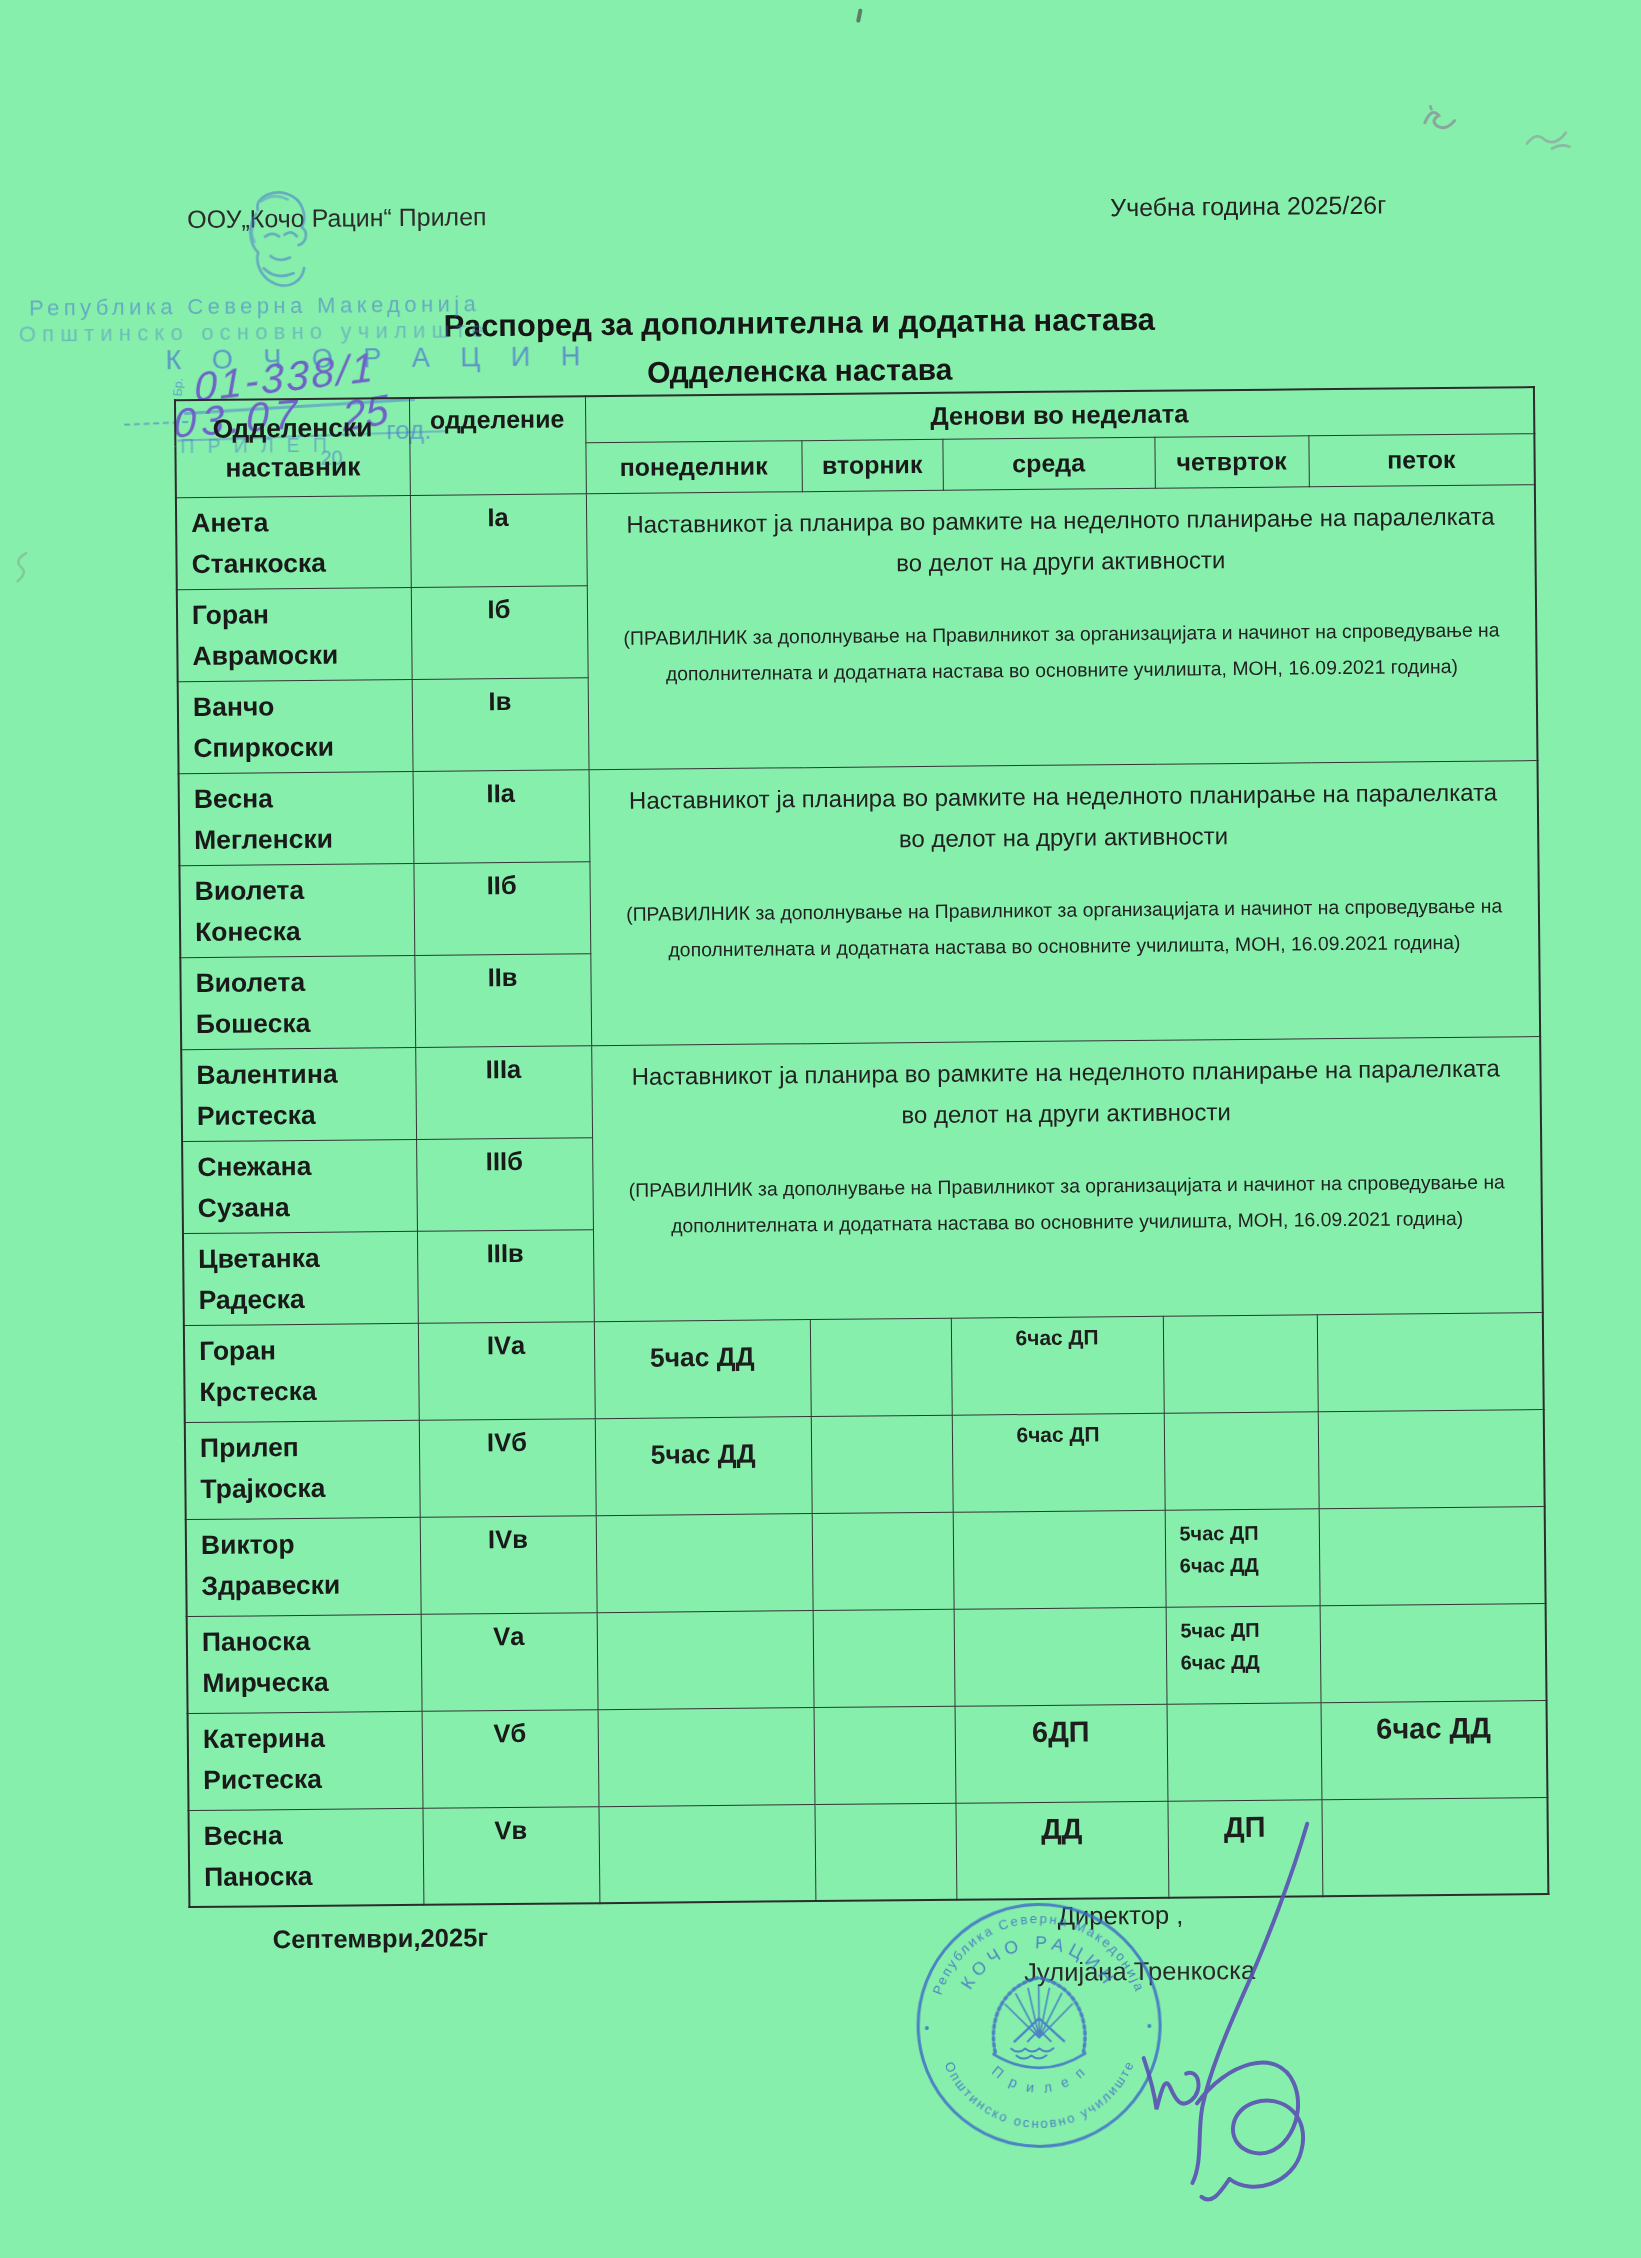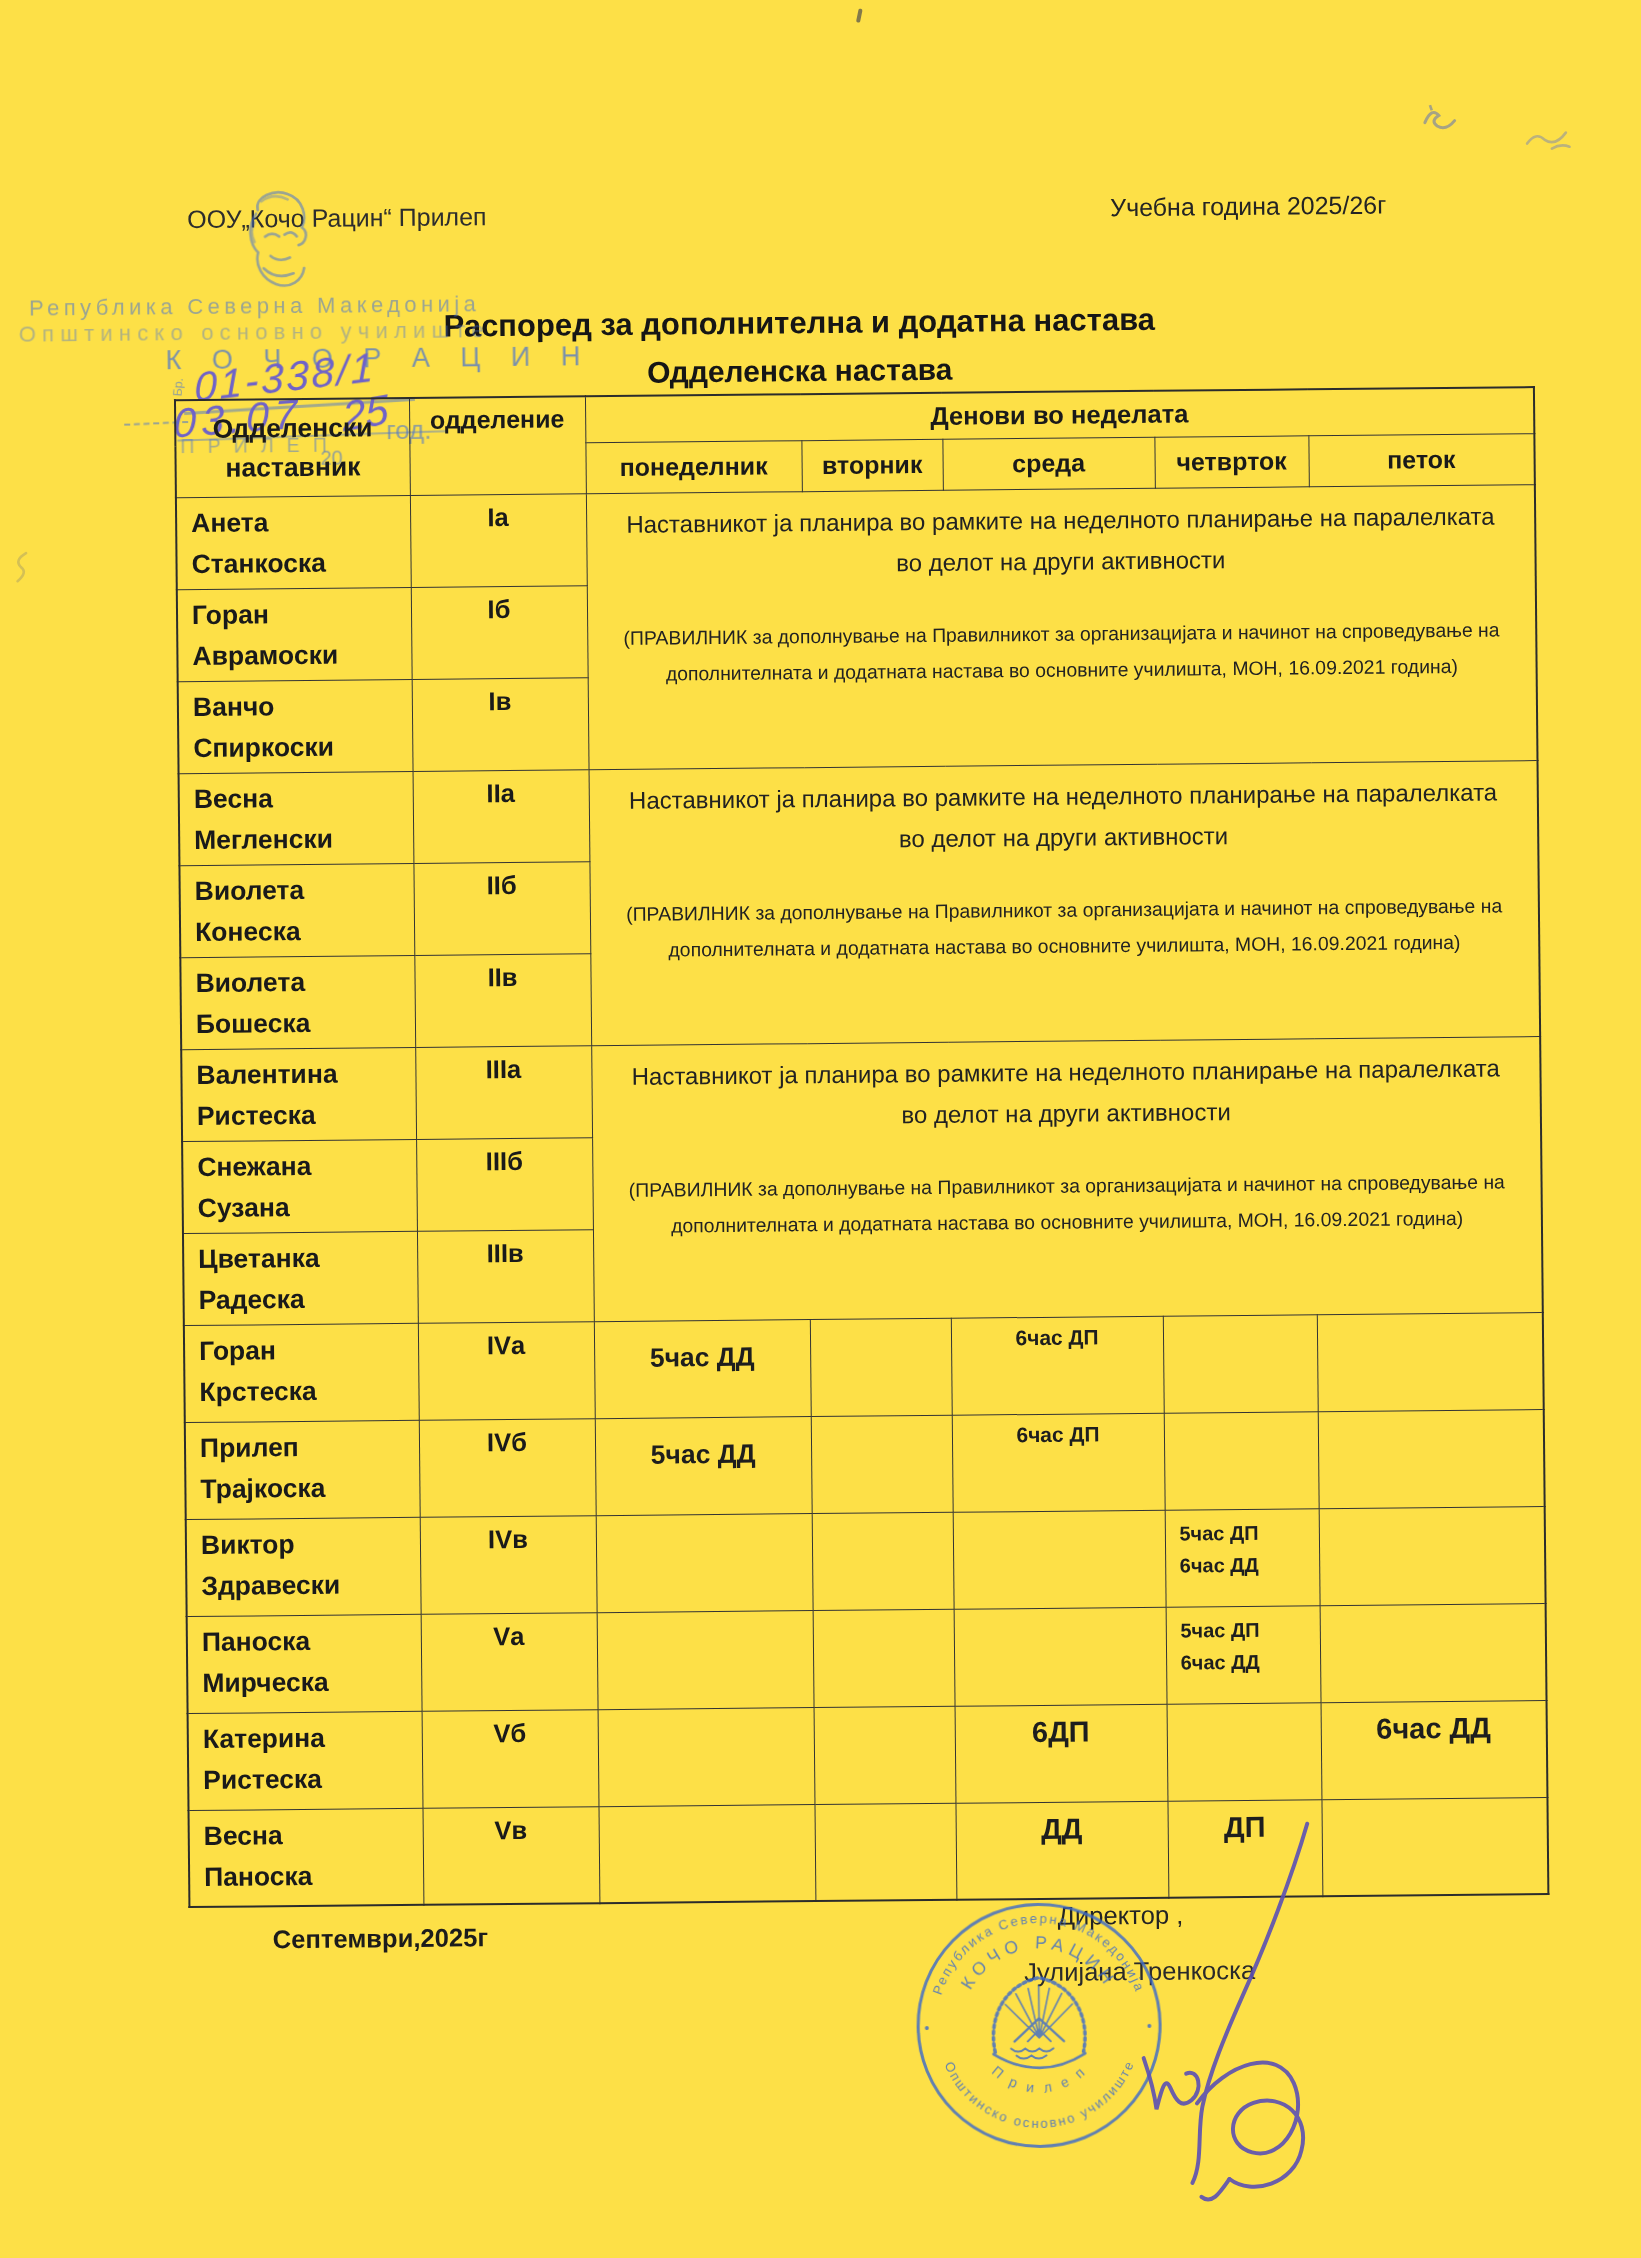--- a/index.html
+++ b/index.html
@@ -1,18 +1,18 @@
 <!DOCTYPE html>
 <html style="font-size:14px"><head>
 <meta charset="utf-8">
 <style>
   html,body { margin:0; padding:0; background:#e8e8e6; }
   .page {
     position:relative; width:1642px; height:2258px;
-    background:#fde047; overflow:hidden;
+    background:#86efac; overflow:hidden;
     font-family:"Liberation Sans", sans-serif; color:#1e1e1e;
   }
   .sheet { position:absolute; inset:0; transform:rotate(-0.55deg); transform-origin:50% 50%; }
 
   
   .school-name { position:absolute; left:196px; top:199px; font-size:25px; color:#2d2d2d; }
   .school-year { position:absolute; left:1119px; top:196px; font-size:25px; font-weight:500; color:#242424; }
   .title-block { position:absolute; left:269px; top:305px; width:1076px; text-align:center; }
   .title1 { font-size:31px; font-weight:700; color:#161616; }
   .title2 { font-size:30px; font-weight:700; margin-top:13.2px; color:#161616; }

